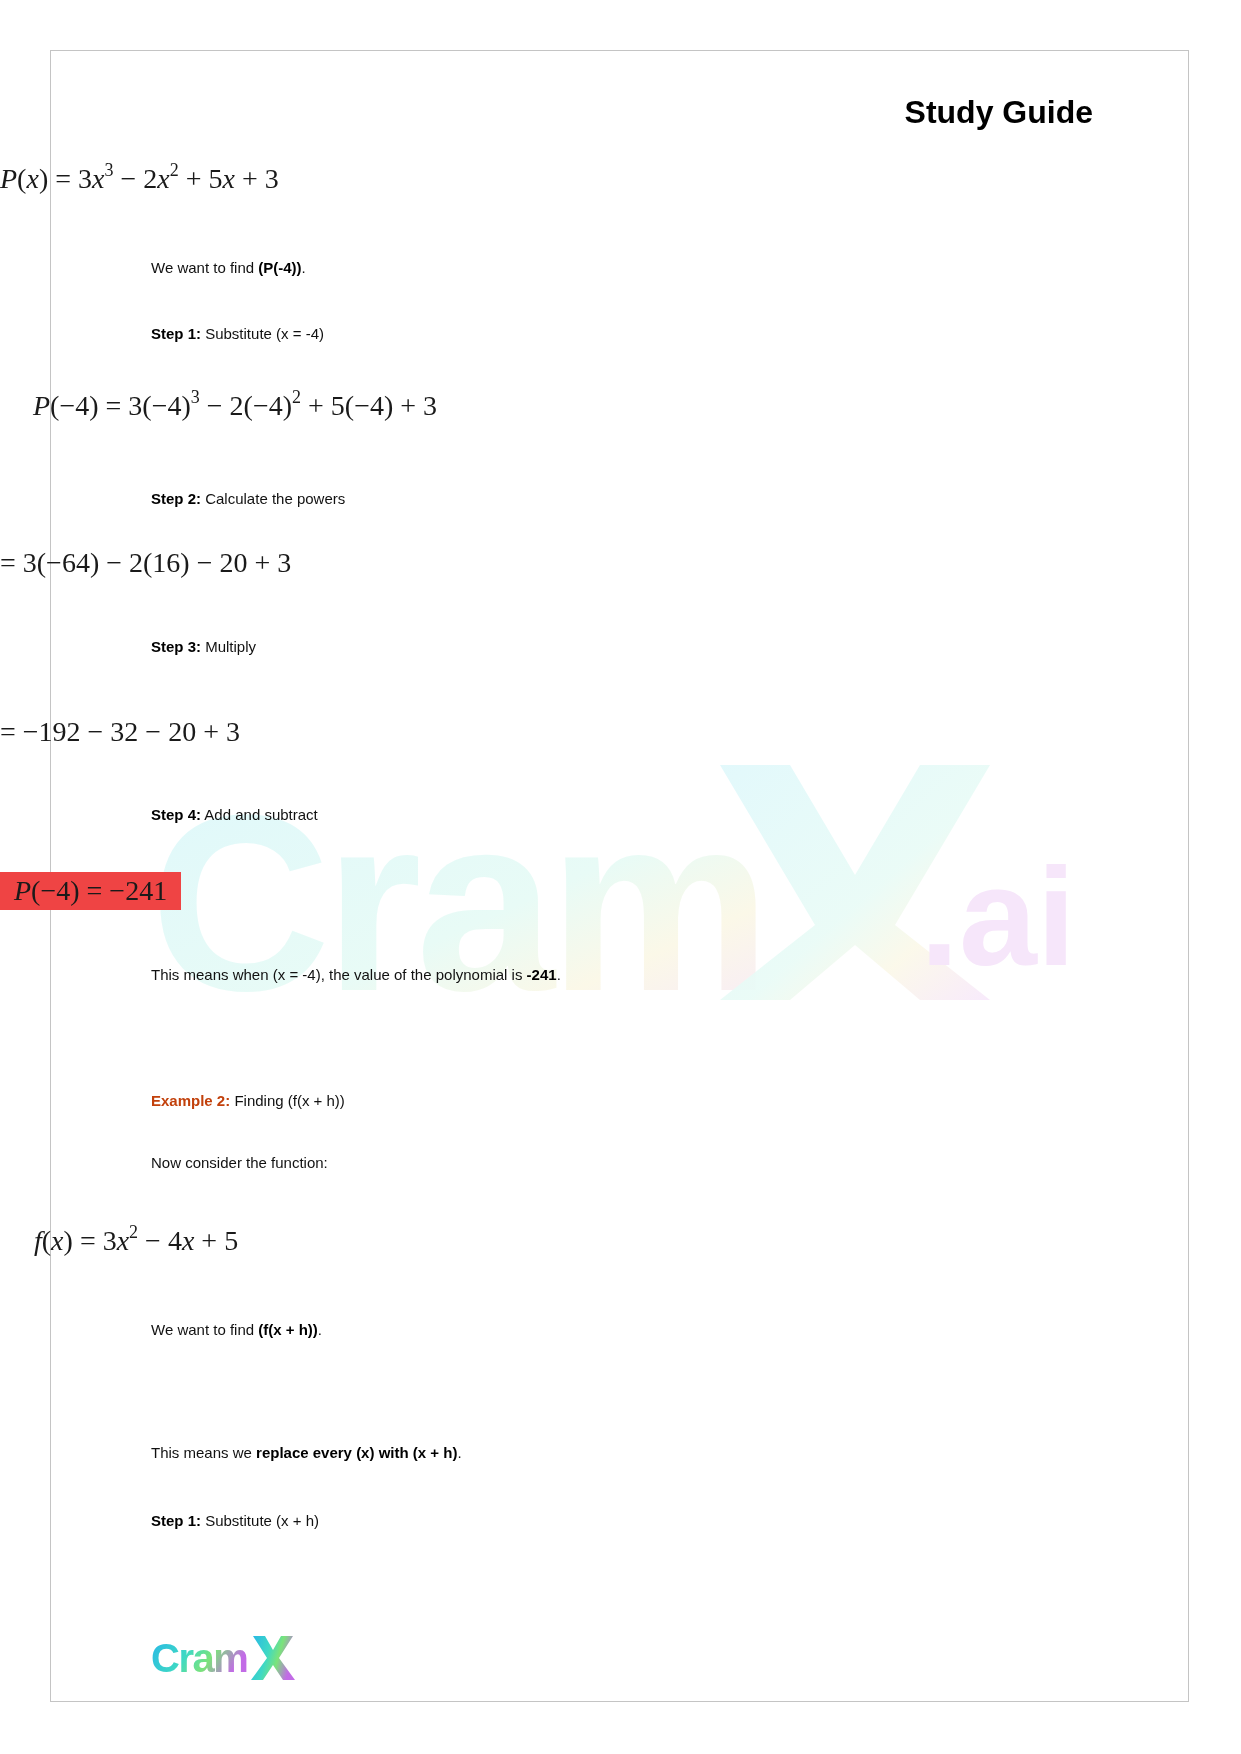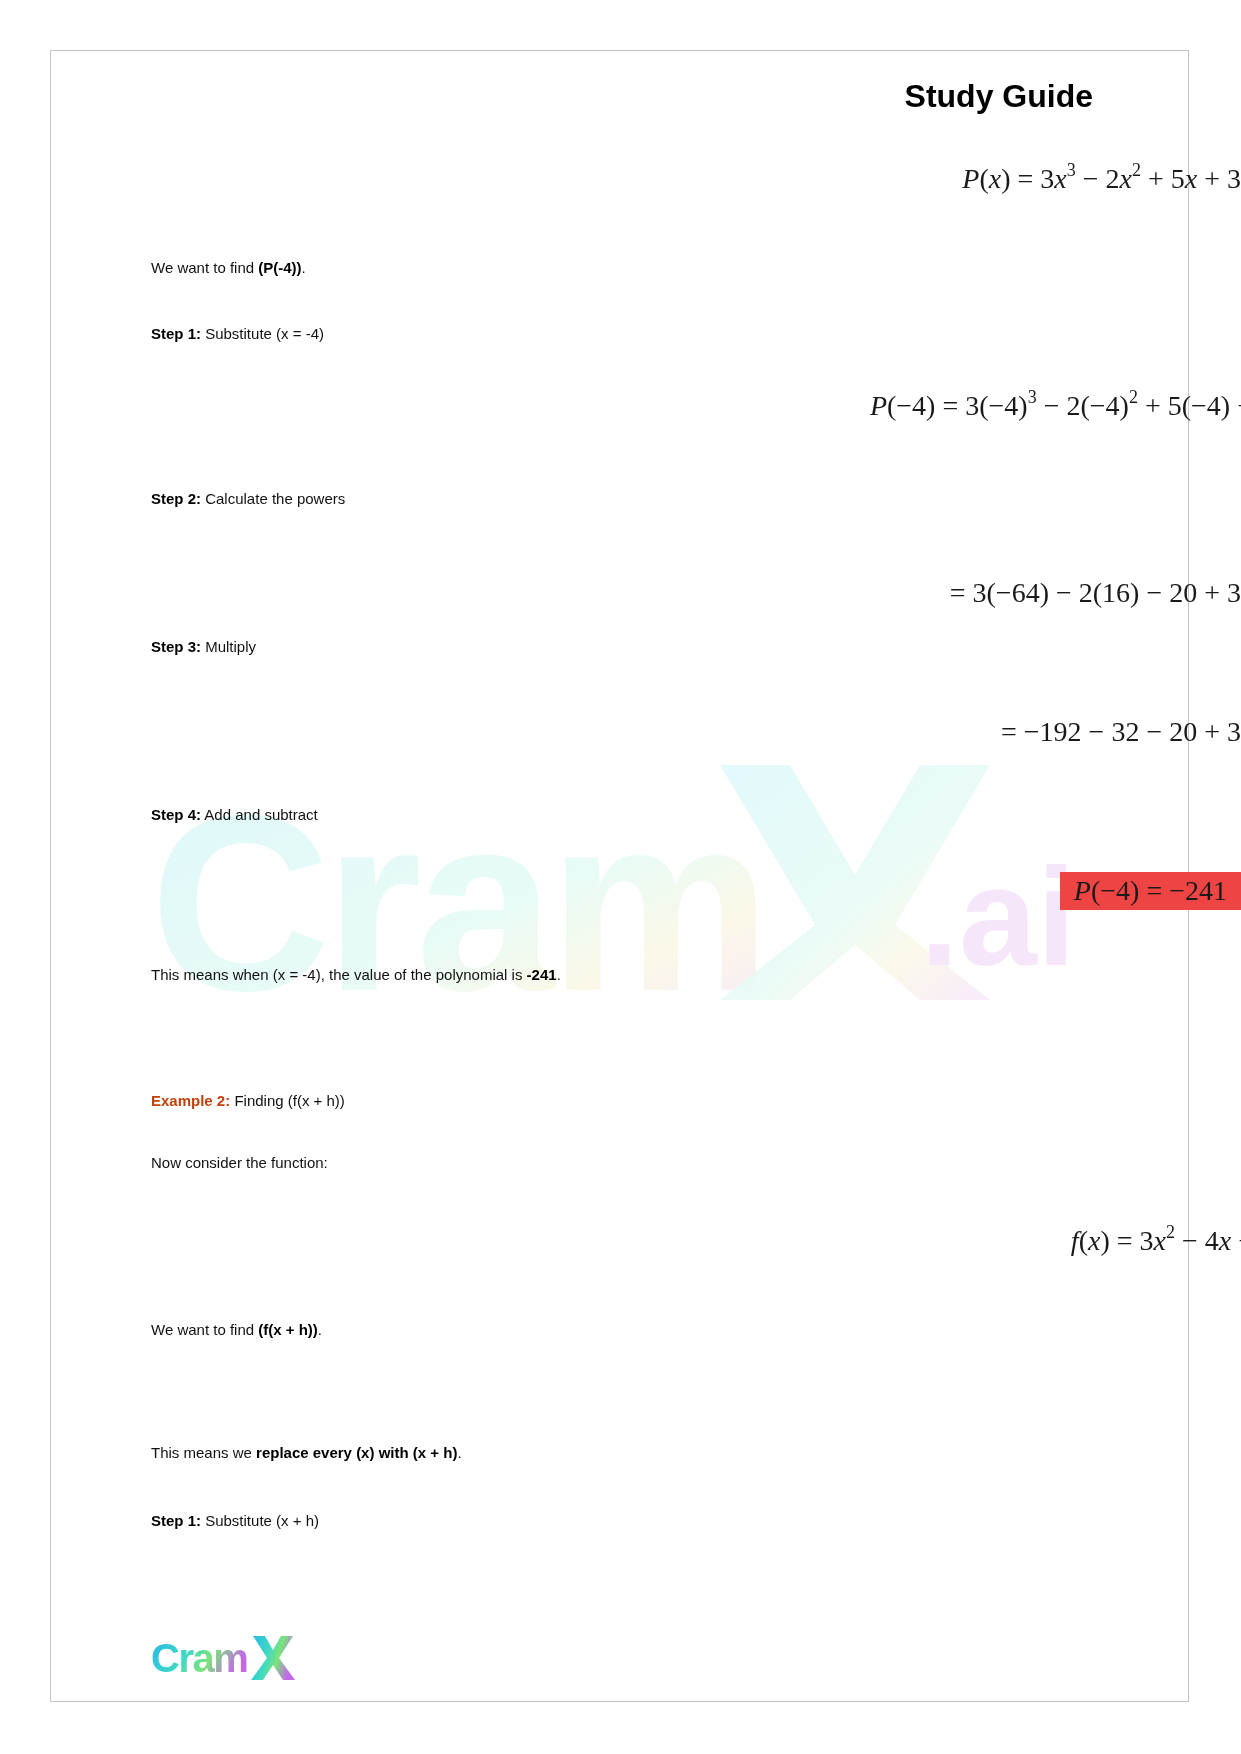--- a/index.html
+++ b/index.html
@@ -1,25 +1,25 @@
 <!DOCTYPE html>
 <html><head>
   <meta charset="utf-8">
   <style>
     html, body { margin:0; padding:0; background:#ffffff; }
     body { width:1241px; height:1754px; position:relative; overflow:hidden;
            font-family:"Liberation Sans", sans-serif; color:#111; }
     .frame { position:absolute; left:50px; top:50px; width:1139px; height:1652px;
              border:1.5px solid #c4c4c4; box-sizing:border-box; }
     .abs { position:absolute; }
-    .title { right:148px; top:78px; font-size:32px; font-weight:bold; color:#000; white-space:nowrap; }
+    .title { right:148px; top:94px; font-size:32px; font-weight:bold; color:#000; white-space:nowrap; }
     .para { left:151px; font-size:15px; line-height:24px; white-space:nowrap; color:#111; }
     .para b { font-weight:bold; color:#000; }
     .green { color:#c2410c; font-weight:bold; }
-    .math { left:0; width:1241px; text-align:right; font-family:"Liberation Serif", "DejaVu Serif", serif;
+    .math { left:0; width:1241px; text-align:left; font-family:"Liberation Serif", "DejaVu Serif", serif;
             font-size:28px; line-height:34px; white-space:nowrap; color:#1a1a1a; }
     .math i { font-style:italic; }
     .math sup { font-size:18px; vertical-align:12px; line-height:0; }
     .math .op { padding:0 7px; }
     .result-box { background:#ef4444; padding:2px 14px; display:inline-block; }
     .watermark { left:150px; top:765px; width:950px; height:235px; pointer-events:none; }
     .logo { left:151px; top:1632px; width:150px; height:50px; }
   </style>
 </head>
 <body>
@@ -55,21 +55,21 @@
 </div>
 
 <div class="abs math" style="top:389px;padding-left:33px;">
   <i>P</i>(−4)<span class="op">=</span>3(−4)<sup>3</sup><span class="op">−</span>2(−4)<sup>2</sup><span class="op">+</span>5(−4)<span class="op">+</span>3
 </div>
 
 <div class="abs para" style="top:487px;">
   <b>Step 2:</b><span> Calculate the powers</span>
 </div>
 
-<div class="abs math" style="top:576px;">= 3(−64) − 2(16) − 20 + 3</div>
+<div class="abs math" style="top:546px;">= 3(−64) − 2(16) − 20 + 3</div>
 
 <div class="abs para" style="top:635px;">
   <b>Step 3:</b><span> Multiply</span>
 </div>
 
 <div class="abs math" style="top:715px;">= −192 − 32 − 20 + 3</div>
 
 <div class="abs para" style="top:803px;">
   <b>Step 4:</b><span> Add and subtract</span>
 </div>

